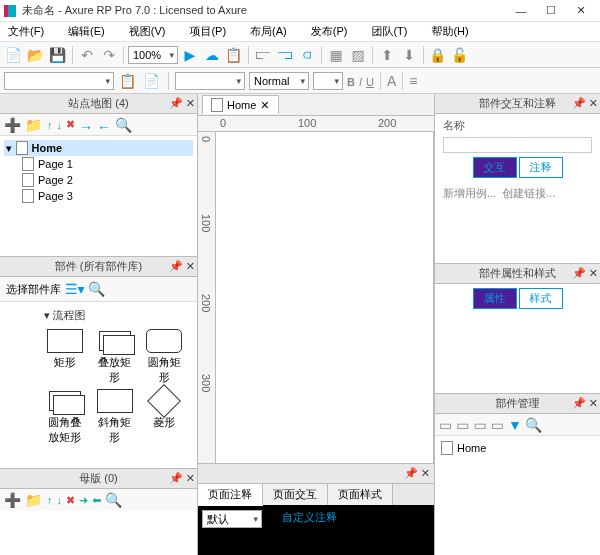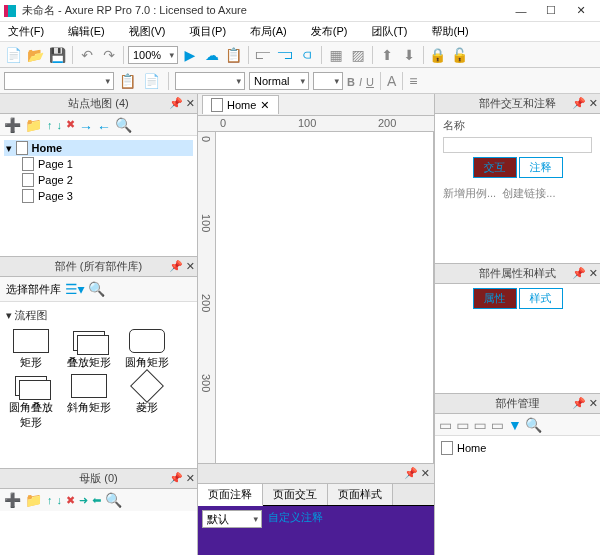--- a/index.html
+++ b/index.html
@@ -24,21 +24,21 @@
 .panel-hdr .pin { position: absolute; right: 14px; }
 .panel-hdr .x { position: absolute; right: 2px; }
 .panel-tools { height: 22px; background: #f8f8f8; border-bottom: 1px solid #ddd; display: flex; align-items: center; padding: 0 4px; gap: 4px; }
 .tree { padding: 4px; background: #fff; flex: 1; overflow: hidden; }
 .tree-item { display: flex; align-items: center; gap: 4px; padding: 1px 2px; }
 .tree-item.sel { background: #cde8ff; }
 .indent { margin-left: 16px; }
 .pageico { width: 12px; height: 14px; border: 1px solid #888; background: #fff; }
 .widgets-panel { flex: 1; display: flex; flex-direction: column; border-top: 1px solid #bbb; }
 .wlib { padding: 4px 6px; background: #f8f8f8; border-bottom: 1px solid #ddd; display: flex; align-items: center; gap: 4px; }
-.shapes { padding: 4px 6px; background: #fff; flex: 1; }
+.shapes { padding: 4px 12px; background: #fff; flex: 1; margin-left: 32px; }
 .shape-row { display: flex; gap: 8px; margin: 4px 0; }
 .shape-cell { width: 50px; text-align: center; font-size: 10px; }
 .shape-box { width: 36px; height: 24px; border: 1px solid #333; margin: 0 auto 2px; }
 .shape-box.rounded { border-radius: 5px; }
 .shape-diamond { width: 24px; height: 24px; border: 1px solid #333; margin: 0 auto 2px; transform: rotate(45deg); }
 .shape-stack { width: 36px; height: 24px; margin: 0 auto 2px; position: relative; }
 .shape-stack::before, .shape-stack::after { content: ""; position: absolute; border: 1px solid #333; width: 30px; height: 18px; background: #fff; }
 .shape-stack::before { left: 2px; top: 2px; }
 .shape-stack::after { left: 6px; top: 6px; }
 .masters-panel { border-top: 1px solid #bbb; }
@@ -48,25 +48,25 @@
 .ruler-h { height: 16px; background: #f4f4f4; border-bottom: 1px solid #bbb; position: relative; font-size: 9px; color: #666; }
 .ruler-h span { position: absolute; top: 1px; }
 .canvas-area { flex: 1; display: flex; background: #f0f0f0; }
 .ruler-v { width: 18px; background: #f4f4f4; border-right: 1px solid #bbb; position: relative; font-size: 9px; color: #666; }
 .ruler-v span { position: absolute; left: 2px; writing-mode: vertical-lr; }
 .canvas { flex: 1; background: #fff; border-right: 1px solid #bbb; }
 .page-notes { height: 92px; border-top: 1px solid #bbb; display: flex; flex-direction: column; }
 .pn-tabs { display: flex; background: #e8e8e8; border-bottom: 1px solid #000000; }
 .pn-tab { padding: 3px 10px; border-right: 1px solid #bbb; background: #f0f0f0; }
 .pn-tab.active { background: #fff; border-bottom: 1px solid #fff; margin-bottom: -1px; }
-.pn-body { flex: 1; background: #4c1d95; padding: 4px; display: flex; gap: 6px; }
+.pn-body { flex: 1; background: #000000; padding: 4px; display: flex; gap: 20px; }
 .right-section { border-bottom: 1px solid #bbb; }
 .rtabs { display: flex; padding: 4px; gap: 2px; justify-content: center; }
 .rtab { padding: 2px 10px; border: 1px solid #09d; color: #09d; background: #fff; }
-.rtab.active { background: #7f1d1d; }
+.rtab.active { background: #4c1d95; }
 .rbody { padding: 4px 8px; color: #888; }
 .link { color: #09d; }
 .ico { color: #09d; font-size: 14px; }
 .ico.gray { color: #888; }
 .sep { width: 1px; height: 18px; background: #ccc; margin: 0 2px; }
 </style>
 </head>
 <body>
 
 <div class="titlebar">

